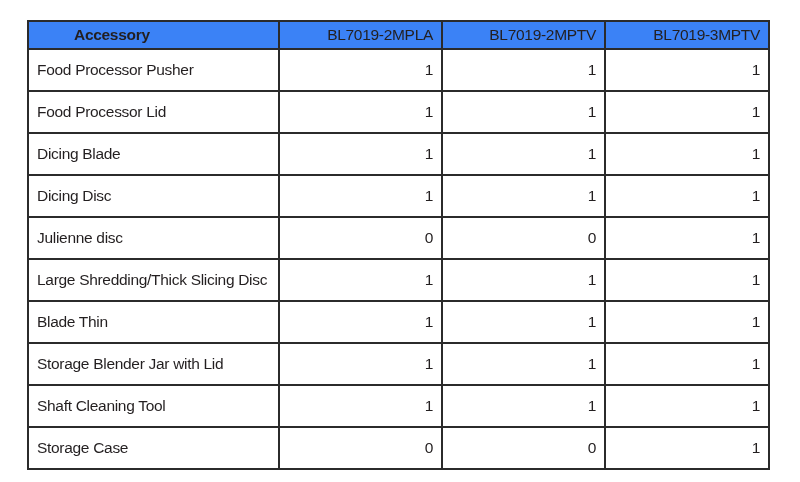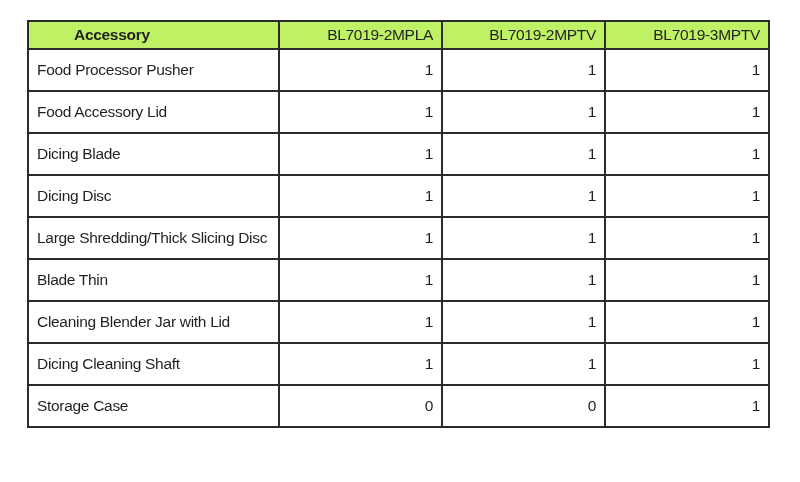--- a/index.html
+++ b/index.html
@@ -3,21 +3,21 @@
 <meta charset="utf-8">
 <style>
   html, body { margin: 0; padding: 0; background: #ffffff; }
   body { width: 800px; height: 482px; position: relative; overflow: hidden;
          font-family: "Liberation Sans", "DejaVu Sans", sans-serif; color: #231f20; }
   table { position: absolute; left: 27px; top: 20px; border-collapse: collapse;
           width: 741px; table-layout: fixed; }
   td, th { border: 2px solid #2b2b2b; height: 27px; padding: 0 8px; font-size: 15.5px;
            font-weight: normal; white-space: nowrap; overflow: hidden;
            transform-origin: left; letter-spacing: -0.3px; }
-  th { background: #bef264; height: 26px; padding-left: 45px; }
+  th { background: #3b82f6; height: 26px; padding-left: 45px; }
   th.first { text-align: left; font-weight: bold; }
   th.model, td.num { text-align: right; }
   td.label { text-align: left; }
   col.c0 { width: 251px; } col.c1 { width: 163px; } col.c2 { width: 163px; } col.c3 { width: 164px; }
   tbody tr { height: 42px; }
 </style>
 </head>
 <body>
 
 <table>
@@ -36,57 +36,63 @@
     </tr>
   </thead>
   <tbody id="tbody">
       <tr>
         <td class="label">Food Processor Pusher</td>
         <td class="num">1</td>
         <td class="num">1</td>
         <td class="num">1</td>
       </tr>
       <tr>
-        <td class="label">Food Accessory Lid</td>
+        <td class="label">Food Processor Lid</td>
         <td class="num">1</td>
         <td class="num">1</td>
         <td class="num">1</td>
       </tr>
       <tr>
         <td class="label">Dicing Blade</td>
         <td class="num">1</td>
         <td class="num">1</td>
         <td class="num">1</td>
       </tr>
       <tr>
         <td class="label">Dicing Disc</td>
         <td class="num">1</td>
         <td class="num">1</td>
         <td class="num">1</td>
       </tr>
       <tr>
+        <td class="label">Julienne disc</td>
+        <td class="num">0</td>
+        <td class="num">0</td>
+        <td class="num">1</td>
+      </tr>
+      <tr>
         <td class="label">Large Shredding/Thick Slicing Disc</td>
         <td class="num">1</td>
         <td class="num">1</td>
         <td class="num">1</td>
       </tr>
       <tr>
         <td class="label">Blade Thin</td>
         <td class="num">1</td>
         <td class="num">1</td>
         <td class="num">1</td>
       </tr>
       <tr>
-        <td class="label">Cleaning Blender Jar with Lid</td>
+        <td class="label">Storage Blender Jar with Lid</td>
         <td class="num">1</td>
         <td class="num">1</td>
         <td class="num">1</td>
       </tr>
       <tr>
-        <td class="label">Dicing Cleaning Shaft</td>
+        <td class="label">Shaft Cleaning Tool</td>
         <td class="num">1</td>
         <td class="num">1</td>
         <td class="num">1</td>
       </tr>
       <tr>
         <td class="label">Storage Case</td>
         <td class="num">0</td>
         <td class="num">0</td>
         <td class="num">1</td>
       </tr>

